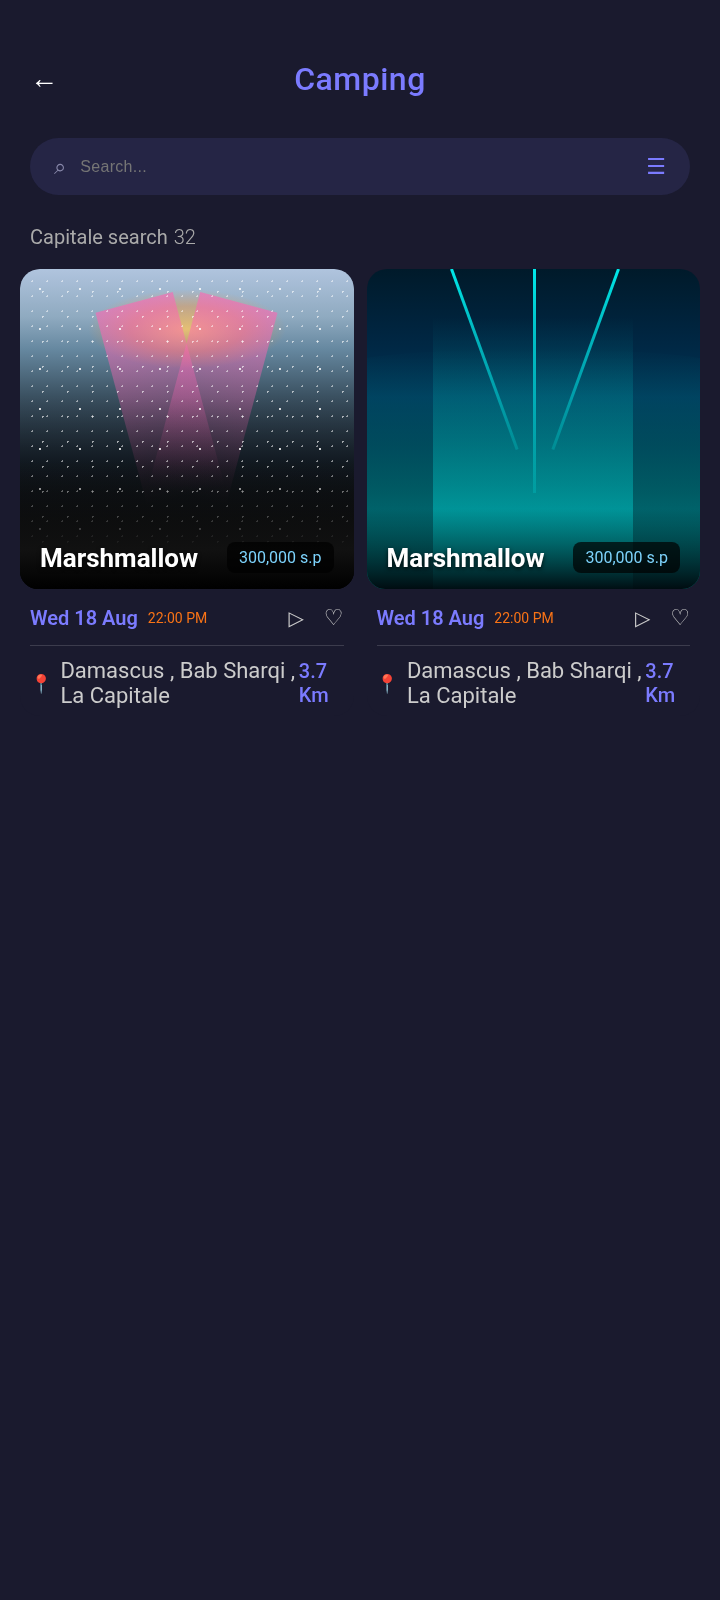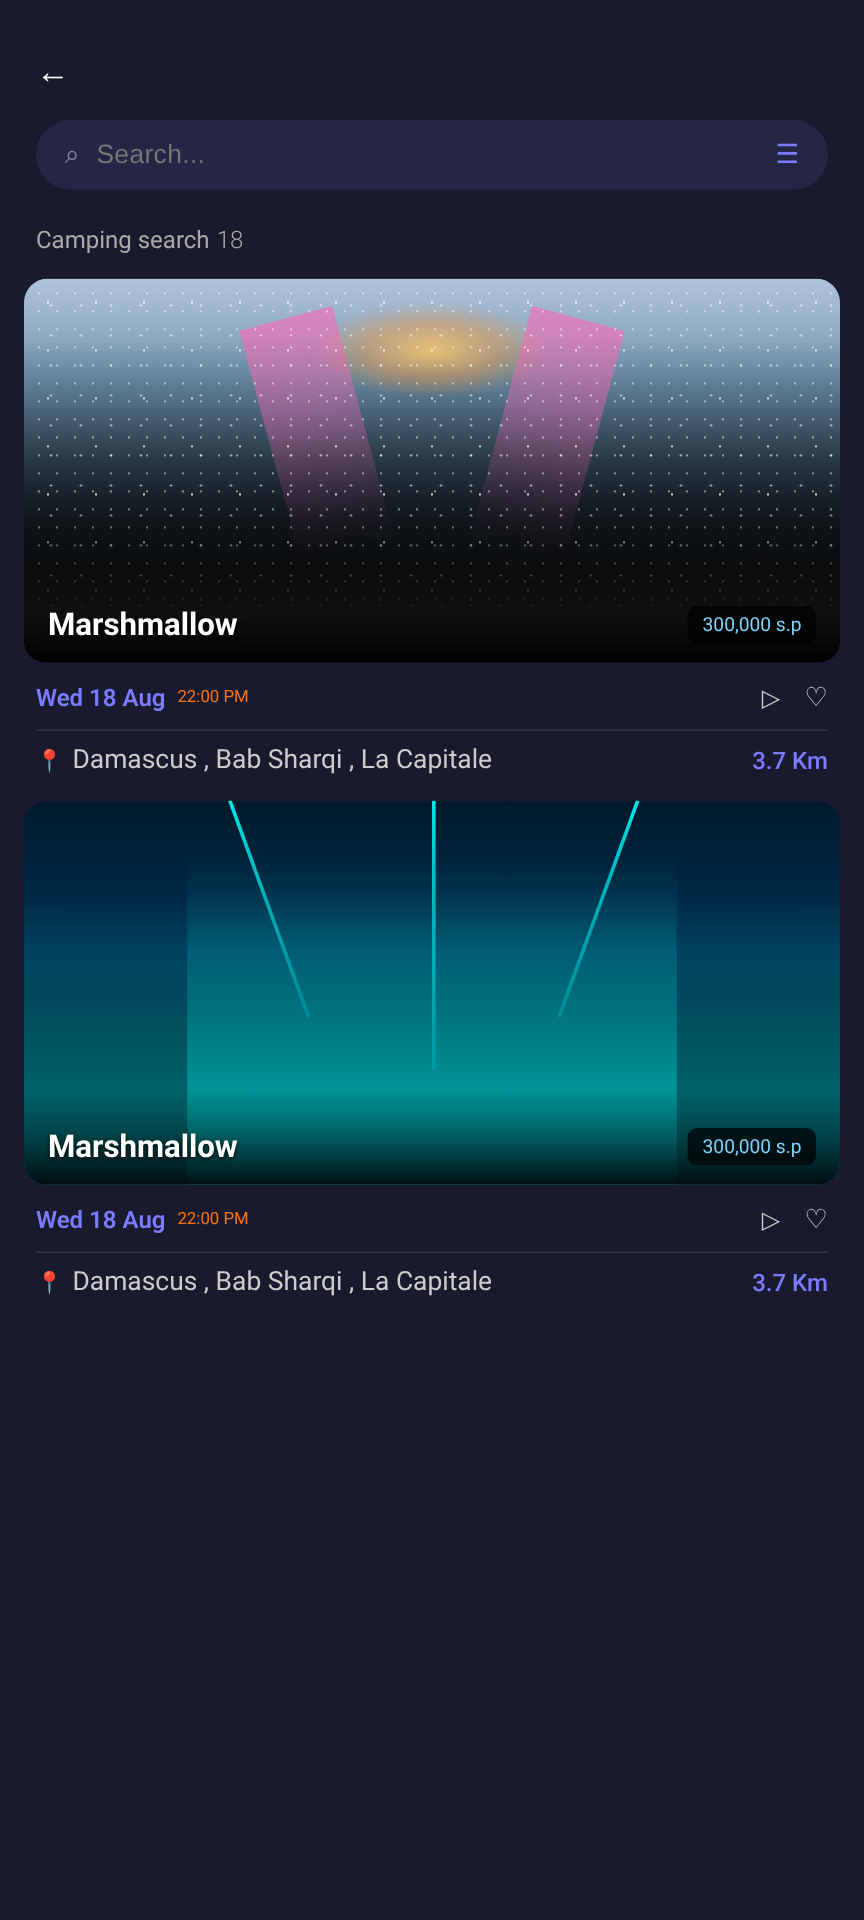--- a/index.html
+++ b/index.html
@@ -65,21 +65,21 @@
       font-size: 22px;
       flex-shrink: 0;
     }
 
     .search-input {
       flex: 1;
       background: none;
       border: none;
       outline: none;
       color: #7dd3fc;
-      font-size: 22px;
+      font-size: 16px;
       letter-spacing: 0.3px;
     }
 
     .filter-icon {
       color: #7b7bff;
       font-size: 22px;
       flex-shrink: 0;
       cursor: pointer;
     }
 
@@ -96,21 +96,21 @@
 
     .results-count .count {
       color: #aaaaaa;
       font-weight: 300;
       margin-left: 6px;
     }
 
     .events-list {
       padding: 0 20px;
       display: flex;
-      flex-direction: column;
+      flex-direction: row;
       gap: 13px;
       padding-bottom: 40px;
     }
 
     .event-card {
       background: #1a1a2e;
       border-radius: 20px;
       overflow: hidden;
     }
 
@@ -422,32 +422,33 @@
   </style>
 </head>
 <body>
 
 <div>
 
   <div class="header">
     <button class="back-button">
       <span>←</span>
     </button>
+    <h1 class="page-title">Camping</h1>
   </div>
 
   <div class="search-container">
     <div class="search-bar">
       <span class="search-icon">⌕</span>
       <input class="search-input" type="text" placeholder="Search..." style="">
       <span class="filter-icon">☰</span>
     </div>
   </div>
 
   <div class="results-count">
-    <span>Camping search</span><span class="count">18</span>
+    <span>Capitale search</span><span class="count">32</span>
   </div>
 
   <div class="events-list">
 
     <div class="event-card">
       <div class="event-image-container">
         <div class="event-image-1">
           <div class="stage-light-left"></div>
           <div class="stage-light-right"></div>
           <div class="confetti"></div>

